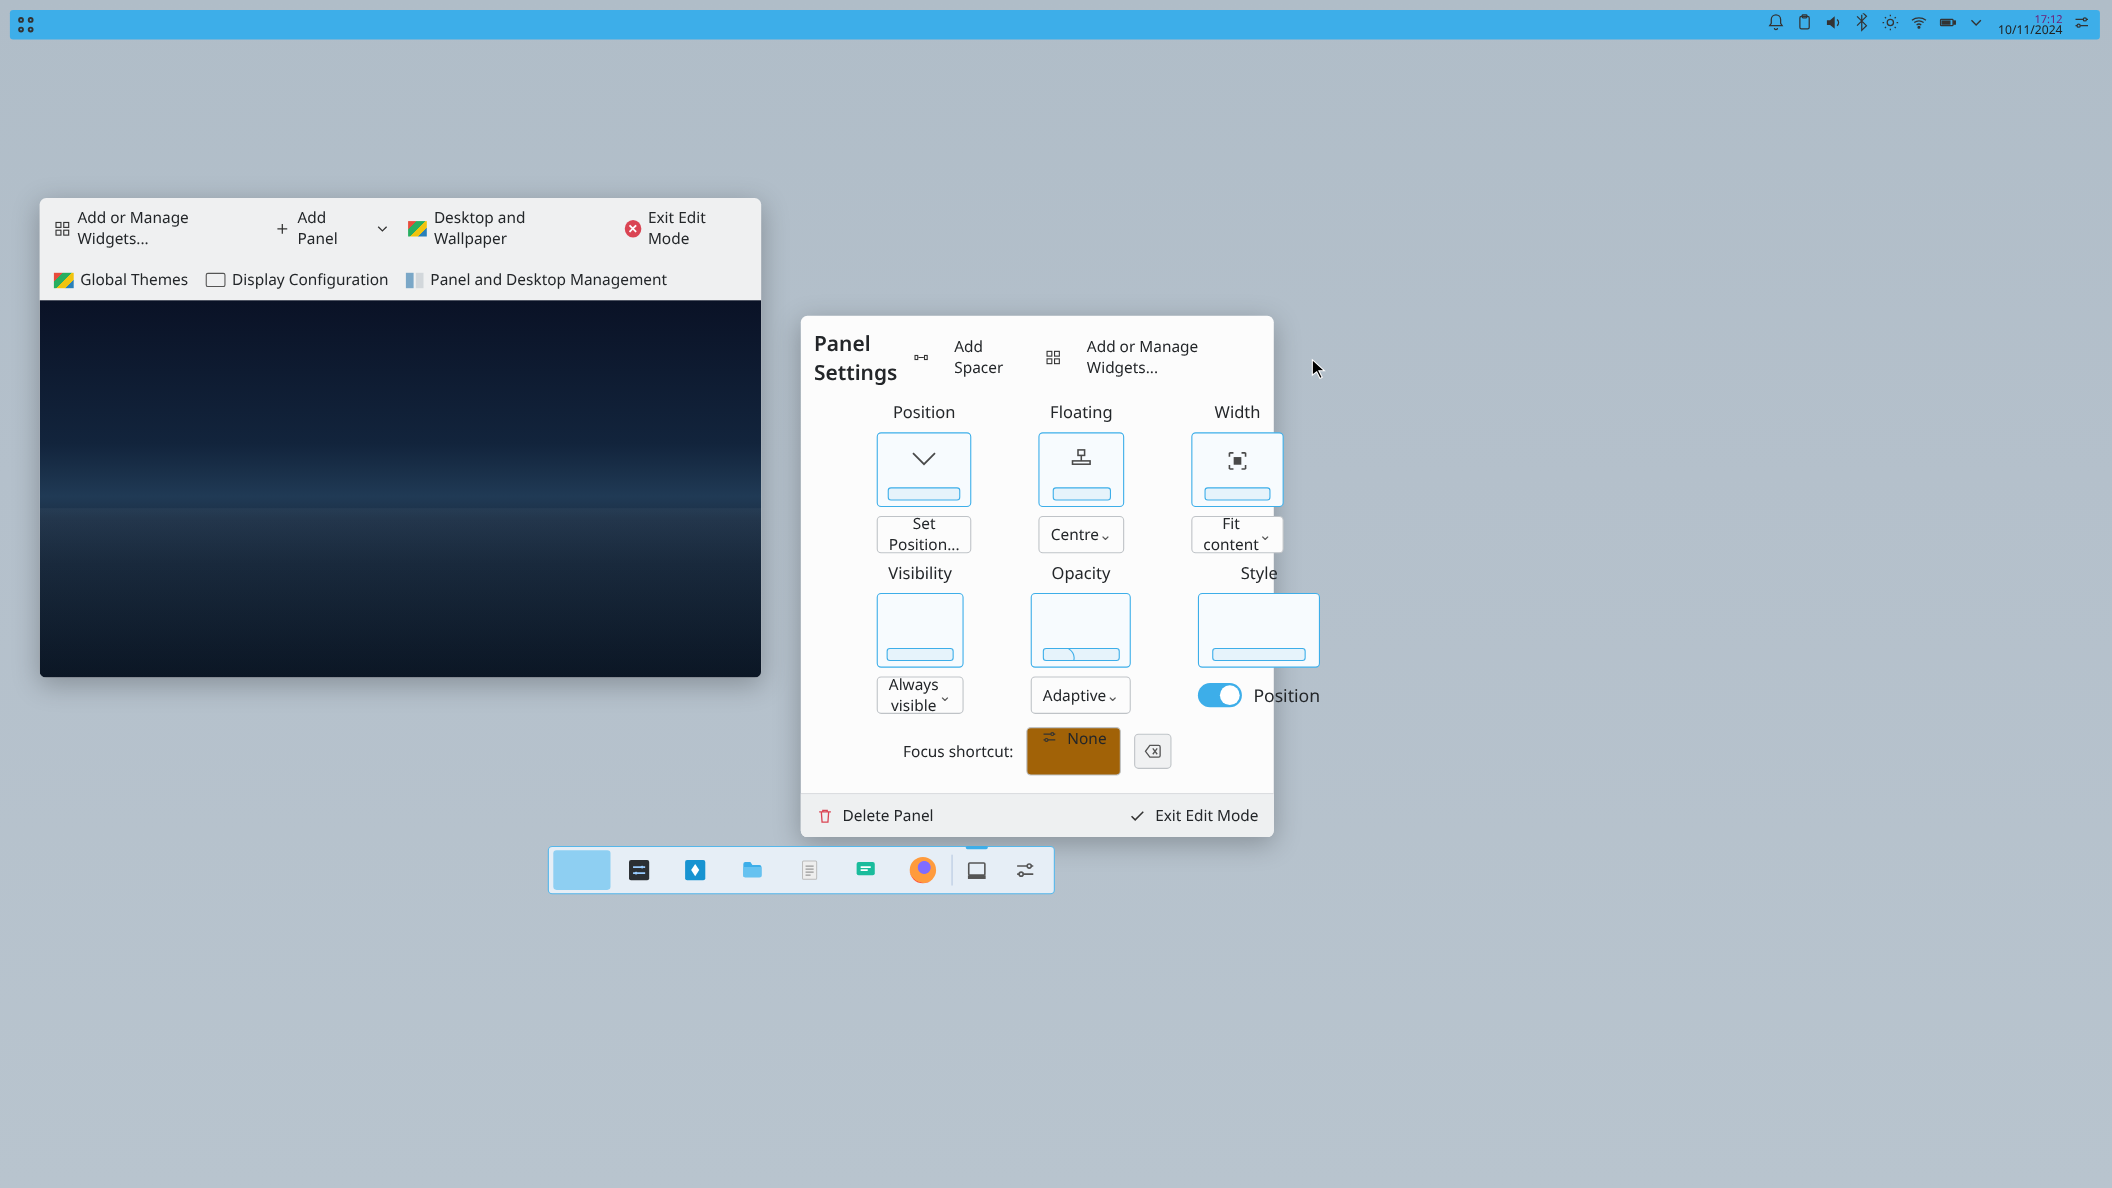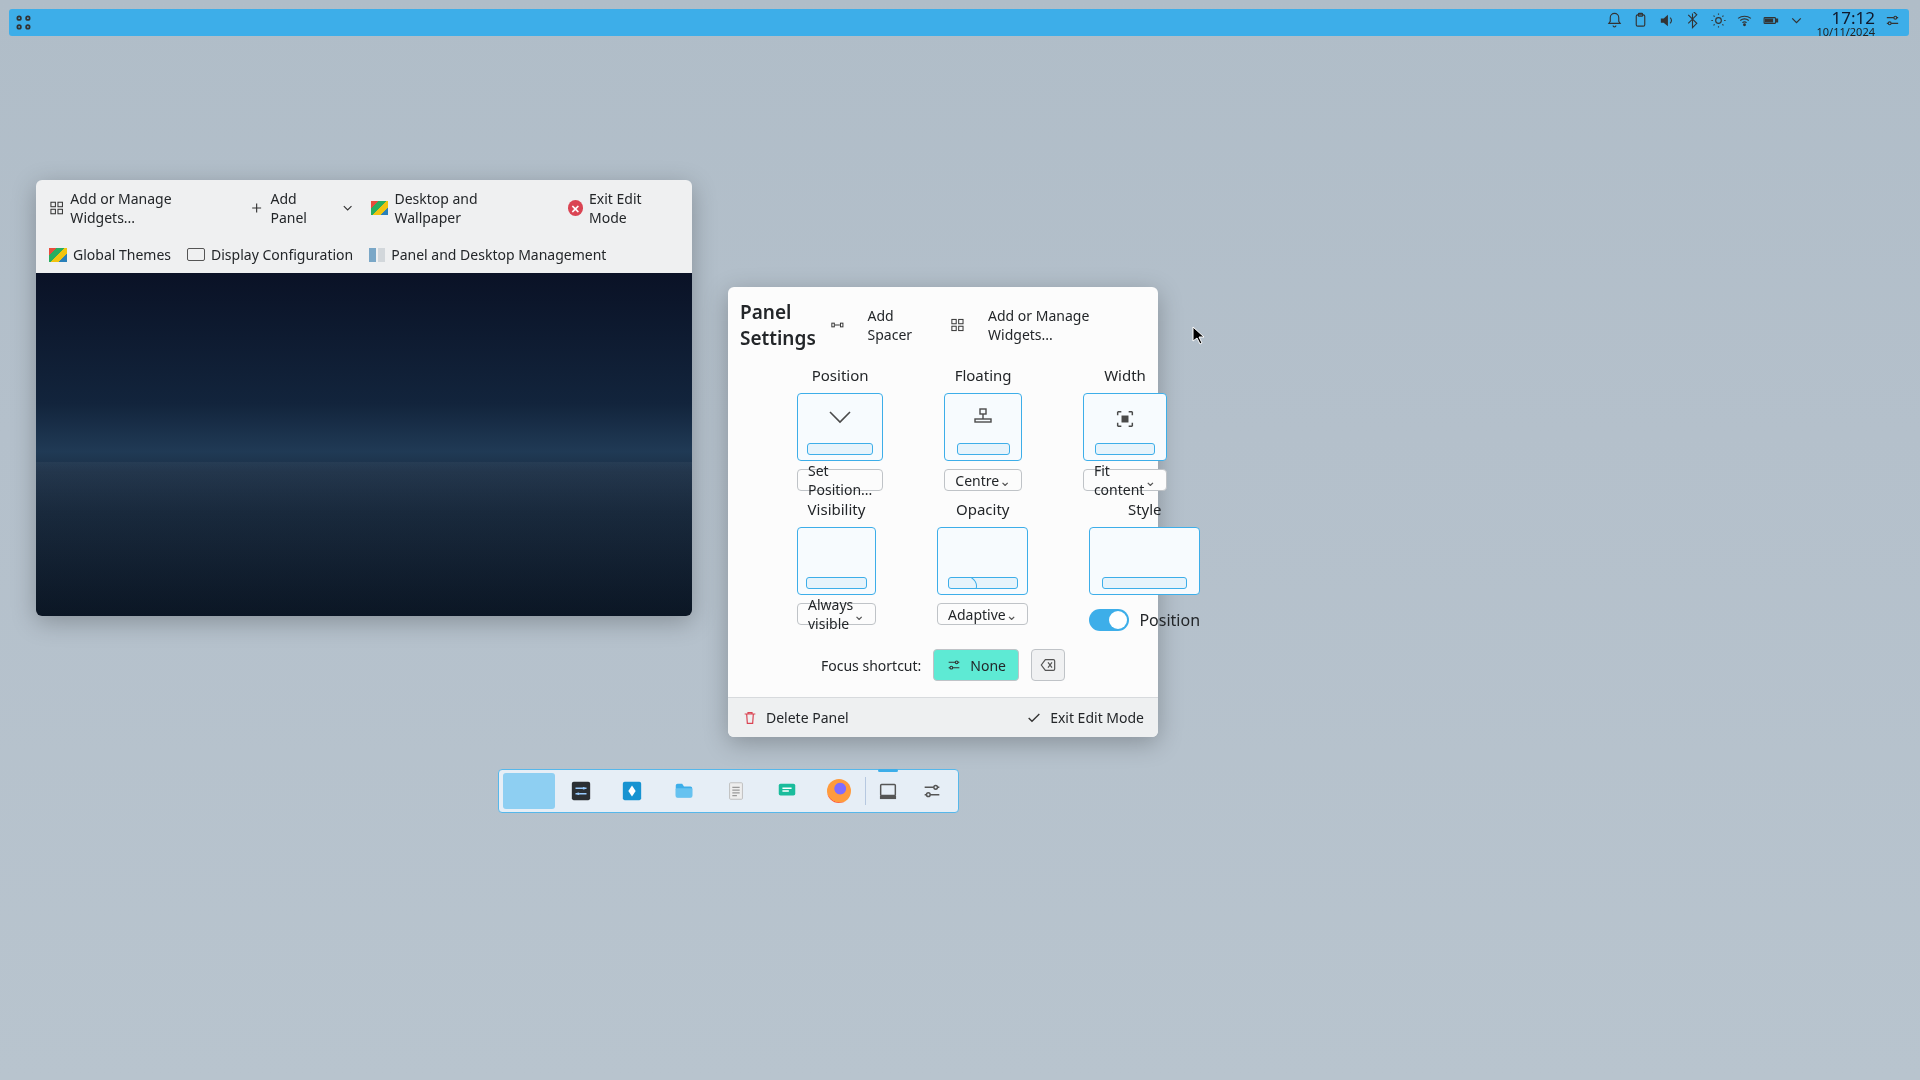--- a/index.html
+++ b/index.html
@@ -5,21 +5,21 @@
 * { box-sizing: border-box; margin: 0; padding: 0; font-family: "Noto Sans", "Segoe UI", sans-serif; }
 html, body { width: 1920px; height: 1080px; overflow: hidden; }
 body { background: linear-gradient(180deg, #b0bdc8 0%, #b4c0cb 40%, #b8c4ce 100%); position: relative; }
 
 
 .top-panel { position: absolute; top: 9px; left: 9px; right: 11px; height: 27px; background: #3daee9; display: flex; align-items: center; border-radius: 3px; }
 .top-panel .start { width: 21px; height: 21px; margin-left: 4px; display: flex; align-items: center; justify-content: center; }
 .top-panel .tray { margin-left: auto; display: flex; align-items: center; gap: 9px; padding-right: 8px; color: #3a3a3a; }
 .top-panel .tray svg { width: 17px; height: 17px; }
 .top-panel .clock { display: flex; flex-direction: column; align-items: flex-end; line-height: 1; margin-left: 2px; }
-.top-panel .clock .time { font-size: 17px; color: #0f172a; }
+.top-panel .clock .time { font-size: 10px; color: #701a75; }
 .top-panel .clock .date { font-size: 11px; color: #222; }
 
 
 .edit-window { position: absolute; left: 36px; top: 180px; width: 656px; height: 436px; background: #eff0f1; border-radius: 6px; box-shadow: 0 6px 24px rgba(0,0,0,.25); display: flex; flex-direction: column; overflow: hidden; }
 .edit-window .row { display: flex; align-items: center; gap: 10px; padding: 7px 10px; font-size: 14px; color: #232629; }
 .edit-window .row .grow { flex: 1; }
 .edit-window .btn { display: inline-flex; align-items: center; gap: 6px; padding: 2px 3px; cursor: pointer; }
 .edit-window .btn svg, .edit-window .btn .ico { width: 16px; height: 16px; }
 .edit-window .exit { color: #232629; }
 .edit-window .exit .circ { width: 16px; height: 16px; border-radius: 50%; background: #da4453; display: inline-flex; align-items: center; justify-content: center; color: #fff; font-size: 11px; font-weight: bold; }
@@ -45,36 +45,36 @@
 .tile { height: 68px; border: 1.5px solid #3daee9; border-radius: 4px; background: #f7fbfe; display: flex; flex-direction: column; justify-content: flex-end; align-items: center; padding-bottom: 5px; position: relative; }
 .tile .miniblue { width: 78%; height: 12px; background: #e6f3fb; border: 1.5px solid #3daee9; border-radius: 3px; }
 .tile.alignment .miniblue { width: 70%; }
 .tile.width .miniblue { width: 72%; }
 .tile .iconarea { position: absolute; top: 14px; left: 0; right: 0; display: flex; justify-content: center; }
 .tile.vis { justify-content: flex-end; }
 .tile.opac .miniblue { position: relative; overflow: hidden; }
 .tile.opac .miniblue::after { content:""; position:absolute; left:-6px; top:-4px; width:32px; height:22px; border:1.5px solid #3daee9; border-radius:50%; background:transparent; }
 .tile.style { }
 
-.ctrl { height: 22px; border: 1px solid #bfc3c7; border-radius: 4px; background: #fcfcfc; display: flex; align-items: center; justify-content: space-between; padding: 0 10px; font-size: 14px; cursor: pointer; }
+.ctrl { height: 34px; border: 1px solid #bfc3c7; border-radius: 4px; background: #fcfcfc; display: flex; align-items: center; justify-content: space-between; padding: 0 10px; font-size: 14px; cursor: pointer; text-align: center; }
 .ctrl .chev { color: #555; }
 .ctrl.center { justify-content: center; }
 
 .toggle-row { display: flex; align-items: center; justify-content: center; gap: 10px; height: 34px; }
 .switch { width: 40px; height: 22px; background: #3daee9; border-radius: 11px; position: relative; }
 .switch::after { content:""; position:absolute; right:2px; top:2px; width:18px; height:18px; background:#fff; border-radius:50%; }
 
 .row-kv { display: flex; align-items: center; justify-content: center; gap: 12px; margin-top: 12px; font-size: 14px; }
 .spin { display: inline-flex; border: 1.5px solid #3daee9; border-radius: 4px; overflow: hidden; height: 30px; }
 .spin button { width: 30px; border: none; background: #fff; cursor: pointer; font-size: 16px; color: #333; }
 .spin button:first-child { border-right: 1px solid #c6cacd; }
 .spin button:last-child { border-left: 1px solid #c6cacd; }
 .spin input { width: 40px; border: none; text-align: center; font-size: 14px; outline: none; }
 
-.shortcut-btn { display: inline-flex; align-items: center; gap: 8px; height: 32px; border: 1px solid #bfc3c7; border-radius: 4px; padding: 0 12px; background: #5eead4; cursor: pointer; font-size: 14px; }
+.shortcut-btn { display: inline-flex; gap: 8px; height: 44px; border: 1px solid #bfc3c7; border-radius: 4px; padding: 0 12px; background: #a16207; cursor: pointer; font-size: 14px; }
 .clear-btn { width: 34px; height: 32px; border: 1px solid #bfc3c7; border-radius: 4px; background: #f0f1f2; display: inline-flex; align-items: center; justify-content: center; cursor: pointer; }
 
 .popup-footer { border-top: 1px solid #d7dadd; background: #eef0f1; padding: 10px 14px; display: flex; align-items: center; justify-content: space-between; border-radius: 0 0 6px 6px; }
 .popup-footer .fbtn { display: inline-flex; align-items: center; gap: 8px; font-size: 14px; cursor: pointer; }
 .popup-footer .fbtn.del { color: #bf3f3f; }
 .popup-footer .fbtn.del .text { color: #232629; }
 
 
 .dock { position: absolute; left: 498px; top: 769px; width: 461px; height: 44px; background: #e6eef6; border: 1.5px solid #56b7ea; border-radius: 4px; display: flex; align-items: center; padding: 4px; gap: 0; }
 .dock .cell { flex: 1; height: 36px; display: flex; align-items: center; justify-content: center; position: relative; }

